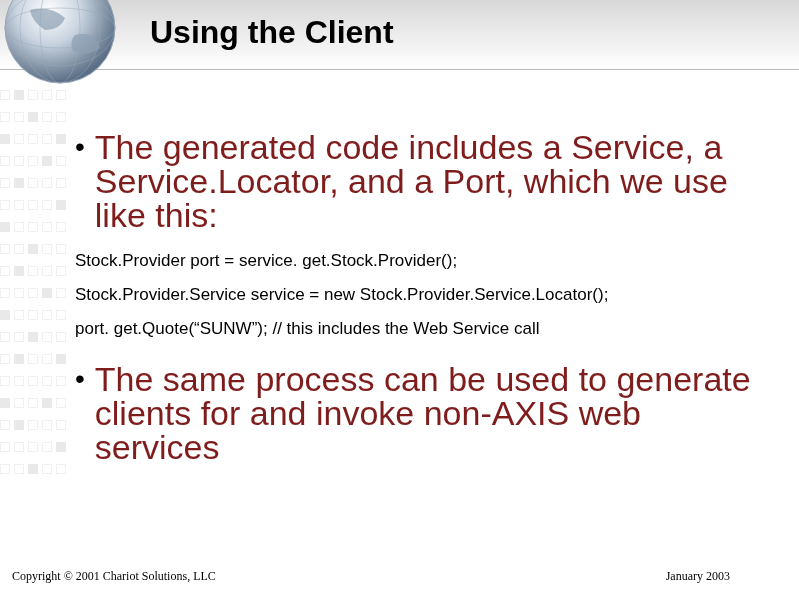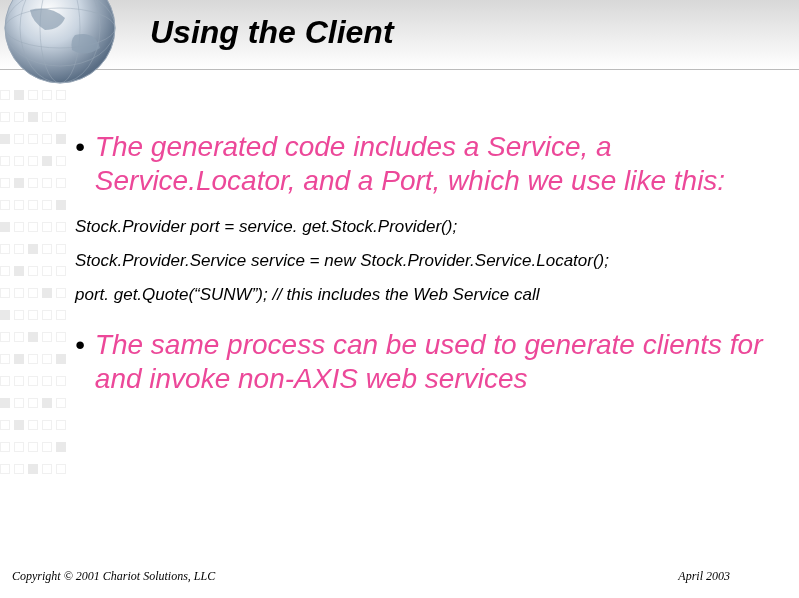--- a/index.html
+++ b/index.html
@@ -7,21 +7,20 @@
   body {
     font-family: Arial, Helvetica, sans-serif;
     background: #ffffff;
     position: relative;
   }
   .slide {
     width: 742px;
     height: 598px;
     position: relative;
     background: #ffffff;
-    font-style: italic;
   }
   .header-bar {
     position: absolute;
     top: 0;
     left: 0;
     width: 799px;
     height: 70px;
     background: linear-gradient(to bottom, #d8d8d8 0%, #e8e8e8 40%, #ffffff 100%);
     border-bottom: 1px solid #bbb;
   }
@@ -72,23 +71,23 @@
     display: flex;
     margin-bottom: 18px;
   }
   .bullet .dot {
     font-size: 28px;
     line-height: 34px;
     margin-right: 10px;
     color: #000;
   }
   .bullet .text {
-    font-size: 28px;
+    font-size: 34px;
     line-height: 34px;
-    color: #ec4899;
+    color: #7f1d1d;
     flex: 1;
   }
   .code-block {
     margin-left: 0px;
     margin-top: 18px;
     margin-bottom: 22px;
   }
   .code-line {
     font-size: 17px;
     color: #000;
@@ -285,15 +284,15 @@
     </div>
 
     <div class="bullet">
       <div class="dot">•</div>
       <div class="text">The same process can be used to generate clients for and invoke non-AXIS web services</div>
     </div>
 
   </div>
 
   <div class="footer-left">Copyright © 2001 Chariot Solutions, LLC</div>
-  <div class="footer-right">April 2003</div>
+  <div class="footer-right">January 2003</div>
 
 </div>
 
 </body></html>

